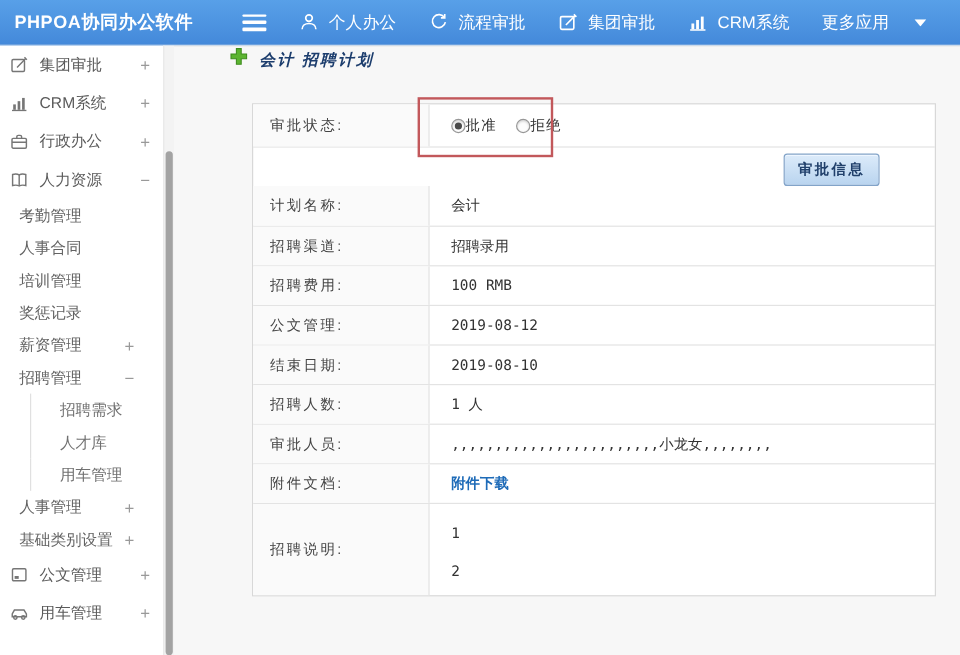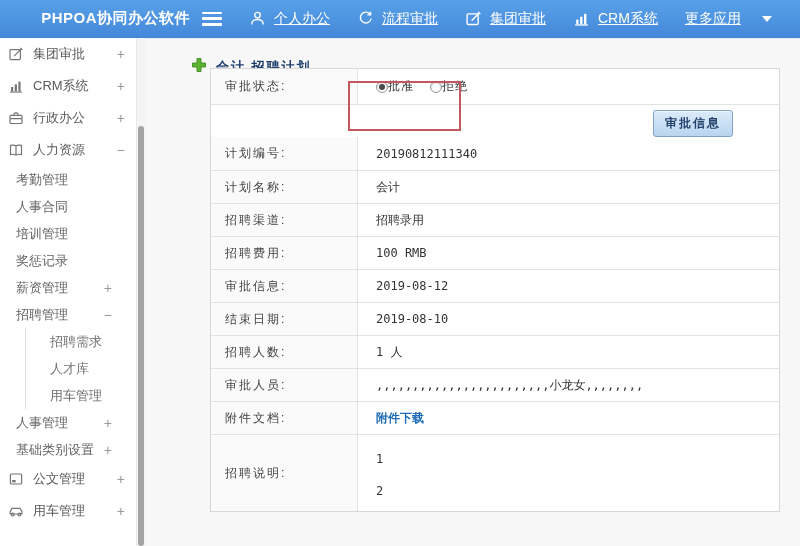--- a/index.html
+++ b/index.html
@@ -5,25 +5,25 @@
   * { margin:0; padding:0; box-sizing:border-box; }
   html,body { width:800px; height:546px; overflow:hidden; background:#fff;
     font-family:"Liberation Sans", sans-serif; }
   .stage { position:relative; width:800px; height:546px; overflow:hidden; }
 
   
   .topbar { position:absolute; left:0; top:0; width:800px; height:38px;
     background:linear-gradient(#58a0e8,#4489da); border-bottom:1px solid #3f83d2;
     display:flex; align-items:center; color:#fff; }
   .brand { font-size:15px; font-weight:bold; padding-left:12px; width:190px;
-    letter-spacing:.5px; white-space:nowrap;text-align:right; }
+    letter-spacing:.5px; white-space:nowrap; }
   .hamburger { margin-left:12px; width:20px; height:14px; display:flex;
     flex-direction:column; justify-content:space-between; cursor:pointer; }
   .hamburger span { display:block; height:2.5px; background:#fff; border-radius:1px; }
-  .nav { display:flex; align-items:flex-start;text-decoration:underline; }
+  .nav { display:flex; align-items:flex-start; }
   .nav-item { display:flex; align-items:center; gap:8px; margin-left:27px;
     font-size:14px; cursor:pointer; white-space:nowrap; }
   .nav-item svg { display:block; }
   .caret { margin-left:13px; }
 
   
   .sidebar { position:absolute; left:0; top:38px; width:145px; bottom:0;
     background:#fff; }
   .side-menu { position:absolute; left:0; top:0; width:136px; }
   .side-item { display:flex; align-items:center; color:#5a5a5a; font-size:13px;
@@ -39,25 +39,25 @@
   .lvl0 .expand { padding-right:11px; }
   .lvl1 .expand { padding-right:24px; }
   .sb-track { position:absolute; left:136px; top:0; bottom:0; width:9px;
     background:#f3f3f3; border-left:1px solid #e8e8e8; }
   .sb-thumb { position:absolute; left:1px; top:88px; bottom:0; width:6px;
     background:#a3a3a3; border-radius:3px; cursor:pointer; }
 
   
   .main { position:absolute; left:145px; top:38px; right:0; bottom:0;
     background:#f7f7f7; border-top:1px solid #ececec; }
-  .title-row { position:absolute; left:46px; top:18px; display:flex;
-    align-items:center; gap:9px; }
+  .title-row { position:absolute; left:46px; top:0; display:flex;
+    align-items:center; gap:9px;font-style:italic; }
   .page-title { font-size:13px; font-weight:bold; color:#1c3d6d; letter-spacing:2px; }
 
-  .form { position:absolute; left:65px; top:29px; width:570px; background:#fff;
+  .form { position:absolute; left:65px; top:47px; width:570px; background:#fff;
     border:1px solid #d8d8d8; }
   .frow { display:flex; border-top:1px solid #e3e3e3; height:33px; }
   .frow:first-child { border-top:none; }
   .frow.tall { height:77px; }
   .approval-row { height:35px; }
   .btn-row { height:33px; display:block; text-align:right; padding-right:46px;
     padding-top:5px; }
   .fcell { display:flex; align-items:center; }
   .flabel { width:147px; flex:0 0 147px; background:#fafafa;
     border-right:1px solid #e3e3e3; padding-left:14px; font-size:12px;
@@ -273,37 +273,33 @@
             <span class="radio"></span>
             <span class="radio-label">拒绝</span>
           </div>
         </div>
       </div>
       <div class="frow btn-row">
         <span class="approve-btn">审批信息</span>
       </div>
       <div>
           <div class="frow">
-            <div class="fcell flabel">计划编号:</div>
-            <div class="fcell fvalue">20190812111340</div>
-          </div>
-          <div class="frow">
             <div class="fcell flabel">计划名称:</div>
             <div class="fcell fvalue">会计</div>
           </div>
           <div class="frow">
             <div class="fcell flabel">招聘渠道:</div>
             <div class="fcell fvalue">招聘录用</div>
           </div>
           <div class="frow">
             <div class="fcell flabel">招聘费用:</div>
             <div class="fcell fvalue">100 RMB</div>
           </div>
           <div class="frow">
-            <div class="fcell flabel">审批信息:</div>
+            <div class="fcell flabel">公文管理:</div>
             <div class="fcell fvalue">2019-08-12</div>
           </div>
           <div class="frow">
             <div class="fcell flabel">结束日期:</div>
             <div class="fcell fvalue">2019-08-10</div>
           </div>
           <div class="frow">
             <div class="fcell flabel">招聘人数:</div>
             <div class="fcell fvalue">1 人</div>
           </div>

